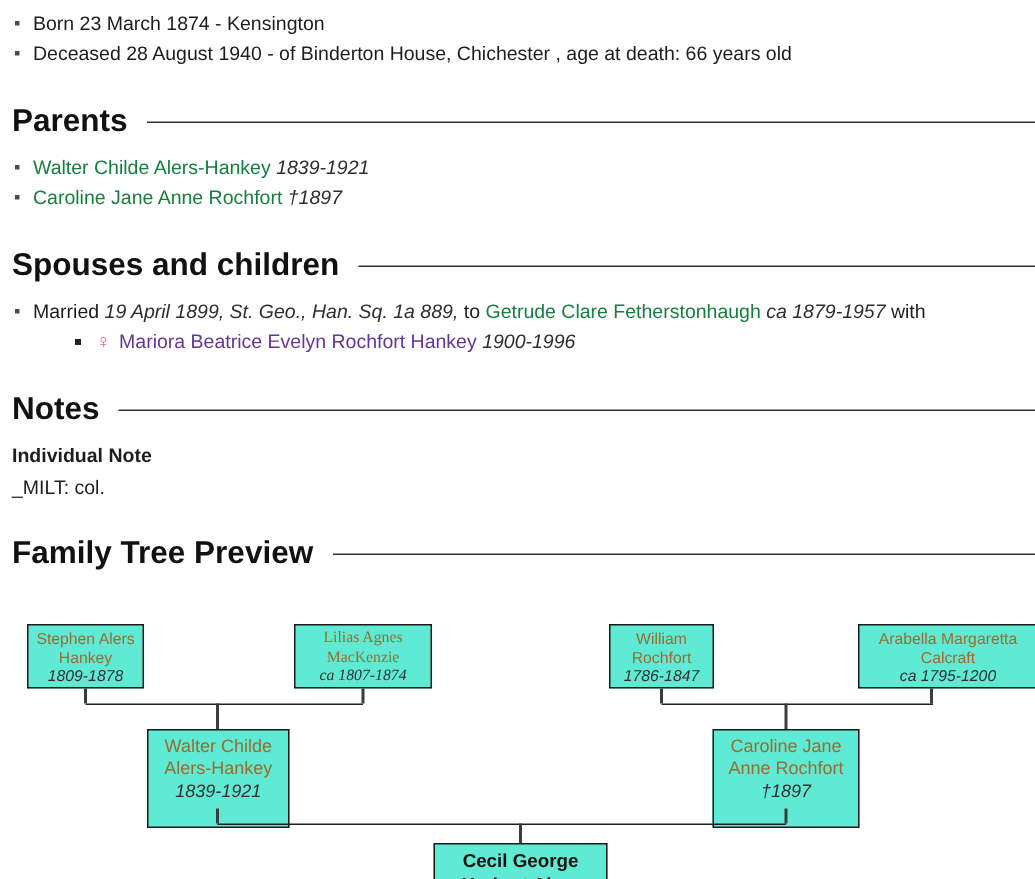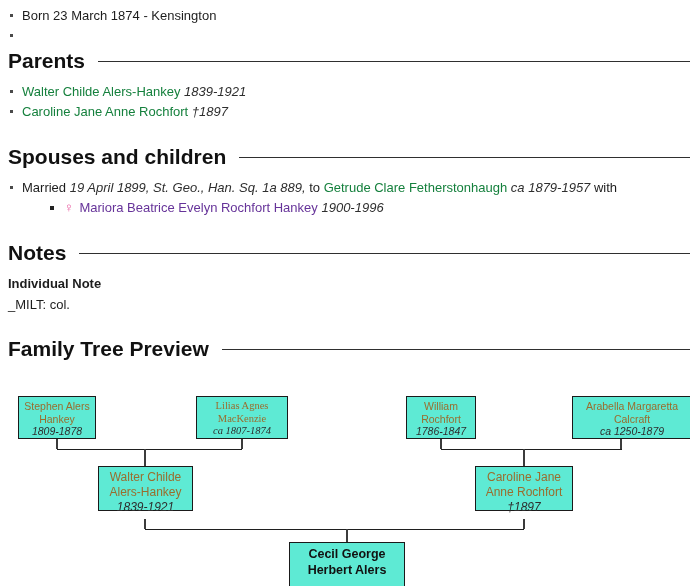--- a/index.html
+++ b/index.html
@@ -35,21 +35,21 @@
   
   .tree{position:relative;height:222px;margin-top:30px;}
   .tbox{
     position:absolute;box-sizing:border-box;
     border:1px solid #1a1a1a;background:#5eead4;
     text-align:center;padding:3px 2px;
   }
   .tbox .bname{color:#9a6d2e;white-space:nowrap;}
   .tbox .bdates{font-style:italic;color:#2e2e2e;white-space:nowrap;}
   .g1{font-size:10.5px;line-height:12.5px;top:7px;height:43px;}
-  .g2{font-size:12px;line-height:15px;top:77px;height:45px;}
+  .g2{font-size:12px;line-height:15px;top:77px;height:66px;}
   .g3{font-size:12.5px;line-height:16px;top:153px;height:56px;font-weight:bold;}
   .g3 .bname{color:#111;}
   .b-g1b1{left:10px;width:78px;}
   .b-g1b2{left:188px;width:92px;font-family:Liberation Serif, serif;}
   .b-g1b3{left:398px;width:70px;}
   .b-g1b4{left:564px;width:120px;}
   .b-g2b1{left:90px;width:95px;}
   .b-g2b2{left:467px;width:98px;}
   .b-g3b1{left:281px;width:116px;}
 
@@ -70,20 +70,21 @@
 
 <div class="content">
 
   <div class="blist">
     <div class="bitem">
       <span class="sq"></span>
       <span>Born 23 March 1874 - Kensington</span>
     </div>
     <div class="bitem">
       <span class="sq"></span>
+      <span>Deceased 28 August 1940 - of Binderton House, Chichester , age at death: 66 years old</span>
     </div>
   </div>
 
   <div class="section-head">
     <h2>Parents</h2>
     <div class="rule"></div>
   </div>
   <div class="blist">
     <div class="bitem">
       <span class="sq"></span>
@@ -144,21 +145,21 @@
       <div class="bdates">ca 1807-1874</div>
     </div>
     <div class="tbox g1 b-g1b3">
       <div class="bname">William</div>
       <div class="bname">Rochfort</div>
       <div class="bdates">1786-1847</div>
     </div>
     <div class="tbox g1 b-g1b4">
       <div class="bname">Arabella Margaretta</div>
       <div class="bname">Calcraft</div>
-      <div class="bdates">ca 1250-1879</div>
+      <div class="bdates">ca 1795-1200</div>
     </div>
 
     <div class="tbox g2 b-g2b1">
       <div class="bname">Walter Childe</div>
       <div class="bname">Alers-Hankey</div>
       <div class="bdates">1839-1921</div>
     </div>
     <div class="tbox g2 b-g2b2">
       <div class="bname">Caroline Jane</div>
       <div class="bname">Anne Rochfort</div>

